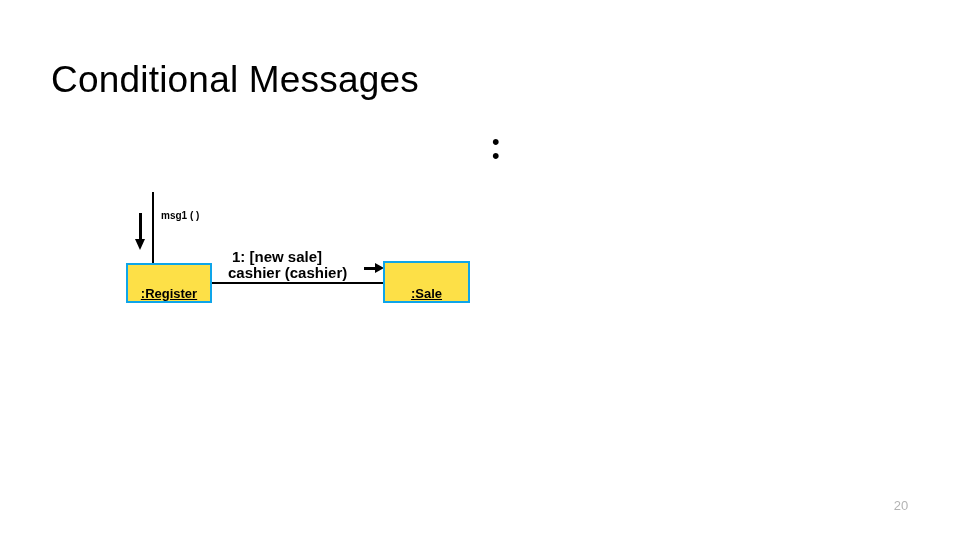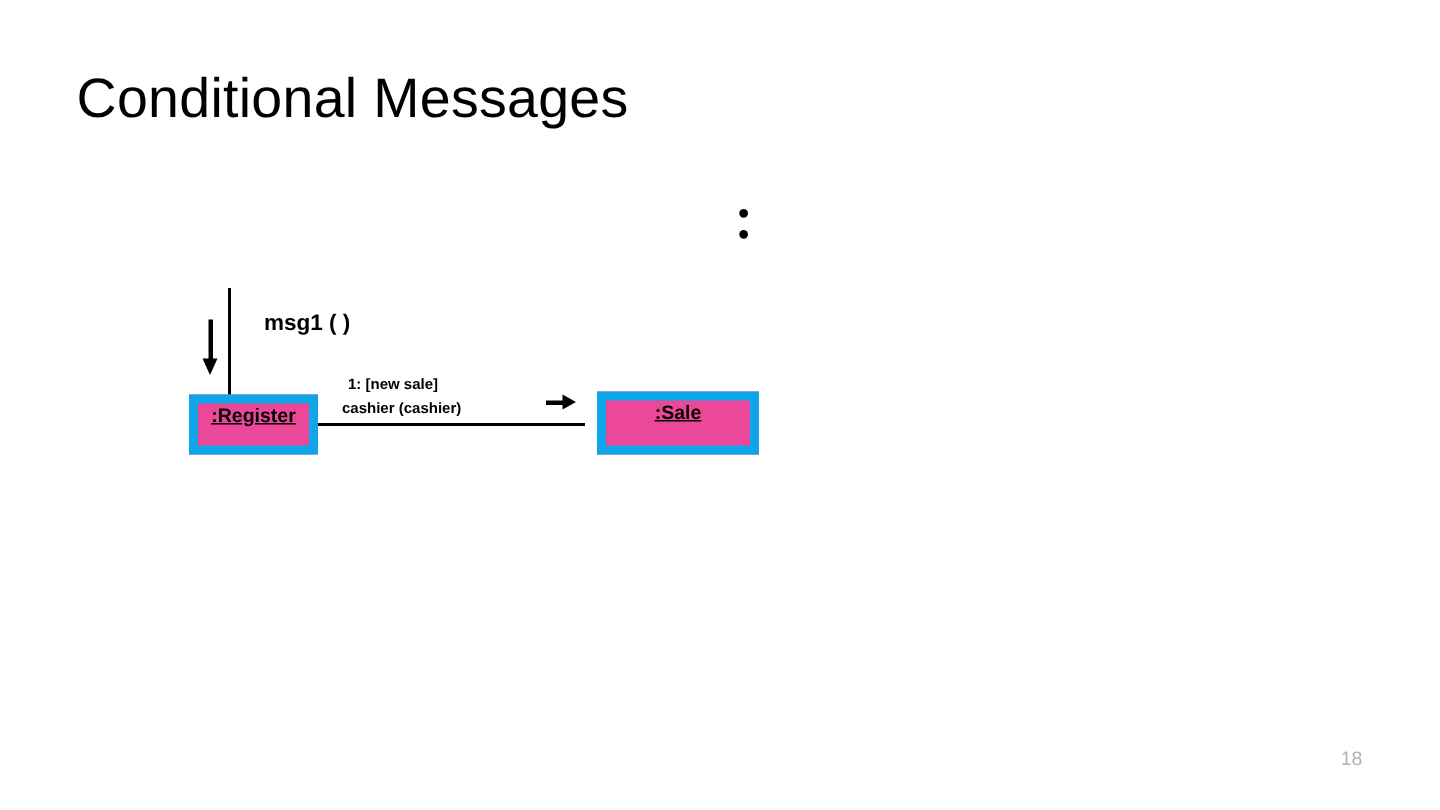--- a/index.html
+++ b/index.html
@@ -14,21 +14,21 @@
     background: #ffffff;
     overflow: hidden;
     font-family: "Liberation Sans", sans-serif;
     color: #000000;
   }
 
   
   #slide-title {
     position: absolute;
     left: 51px;
-    top: 43px;
+    top: 57px;
     font-size: 37px;
     font-weight: 400;
     line-height: 46px;
     letter-spacing: 0.2px;
     color: #000000;
     white-space: nowrap;
   }
 
   
   #diagram {
@@ -72,49 +72,49 @@
     width: 0;
     height: 0;
     border-left: 5px solid transparent;
     border-right: 5px solid transparent;
     border-top: 11px solid #000000;
   }
 
   
   .msg-self-label {
     position: absolute;
-    left: 176px;
+    left: 161px;
     top: 208px;
-    font-size: 15px;
+    font-size: 10px;
     font-weight: 700;
     line-height: 15px;
     white-space: nowrap;
     color: #000000;
   }
 
   
   .obj-box {
     position: absolute;
     box-sizing: border-box;
-    border: 6px solid #0ea5e9;
-    background: #ec4899;
+    border: 2px solid #0ea5e9;
+    background: #fde047;
     display: flex;
-    align-items: flex-start;
+    align-items: flex-end;
     justify-content: center;
   }
   #box-register {
     left: 126px;
     top: 263px;
     width: 86px;
     height: 40px;
   }
   #box-sale {
-    left: 398px;
+    left: 383px;
     top: 261px;
-    width: 108px;
+    width: 87px;
     height: 42px;
   }
   .obj-name {
     font-size: 13px;
     font-weight: 700;
     text-decoration: underline;
     text-underline-offset: 1px;
     white-space: nowrap;
     color: #000000;
   }
@@ -154,21 +154,21 @@
     border-top: 5px solid transparent;
     border-bottom: 5px solid transparent;
     border-left: 9px solid #000000;
   }
 
   
   .link-msg {
     position: absolute;
     left: 228px;
     top: 249px;
-    font-size: 10px;
+    font-size: 15px;
     font-weight: 700;
     line-height: 16px;
     color: #000000;
     white-space: nowrap;
   }
   .link-msg .line1 { display: block; padding-left: 4px; }
   .link-msg .line2 { display: block; }
 
   
   #bullets {
@@ -246,15 +246,15 @@
 
   <div id="bullets">
     <div class="bullet">
       <span class="dot">•</span>
     </div>
     <div class="bullet">
       <span class="dot">•</span>
     </div>
   </div>
 
-  <div id="page-number">18</div>
+  <div id="page-number">20</div>
 
 </div>
 
 </body></html>

